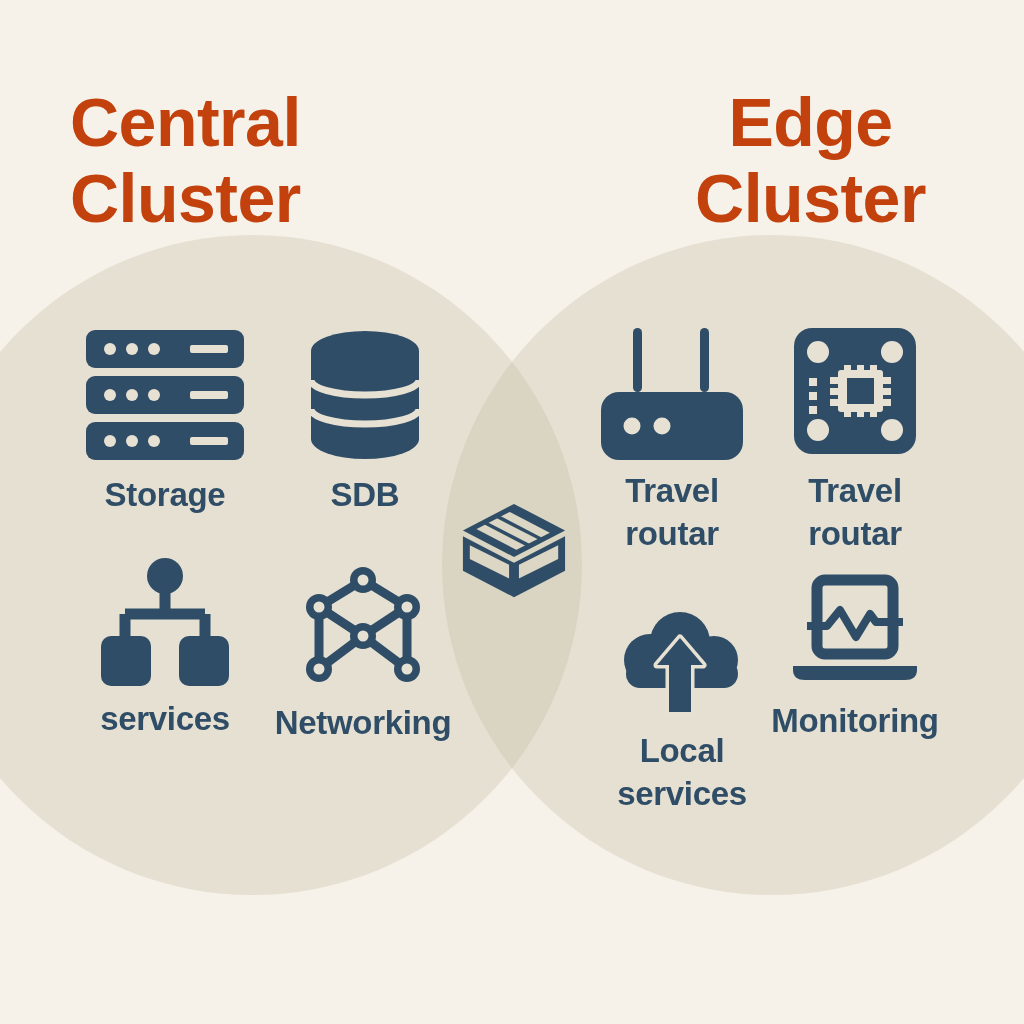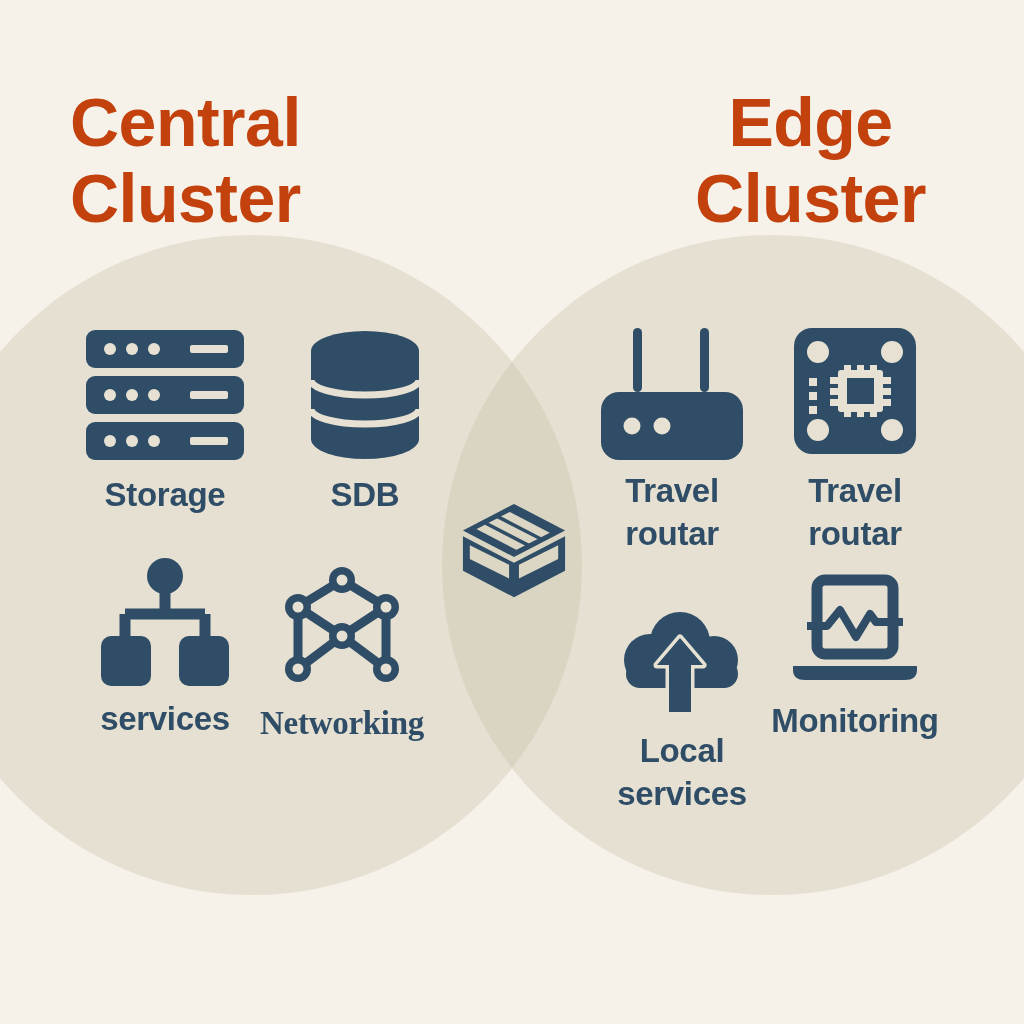--- a/index.html
+++ b/index.html
@@ -94,21 +94,21 @@
       <circle class="ink" cx="64" cy="20" r="18"></circle>
       <path class="stroke-ink" d="M64,36 L64,58 M24,58 L104,58 M24,58 L24,82 M104,58 L104,82" stroke-width="11"></path>
       <rect class="ink" x="0" y="80" width="50" height="50" rx="10"></rect>
       <rect class="ink" x="78" y="80" width="50" height="50" rx="10"></rect>
     </svg>
     <div class="label" style="margin-top:12px;">
       <div>services</div>
     </div>
   </div>
 
-  <div class="cell" style="left:242px;top:566px;width:200px;font-family:Liberation Serif, serif;">
+  <div class="cell" style="left:263px;top:566px;width:200px;">
     <svg class="icon" width="118" height="118" viewBox="0 0 118 118">
       <g class="stroke-ink" stroke-width="9">
         <path d="M59,14 L15,41 M59,14 L103,41"></path>
         <path d="M15,41 L59,70 M103,41 L59,70"></path>
         <path d="M59,70 L15,103 M59,70 L103,103"></path>
         <path d="M15,41 L15,103 M103,41 L103,103"></path>
       </g>
       <g>
         <circle class="ink" cx="59" cy="14" r="13"></circle>
           <circle class="cut" cx="59" cy="14" r="5.5"></circle>

